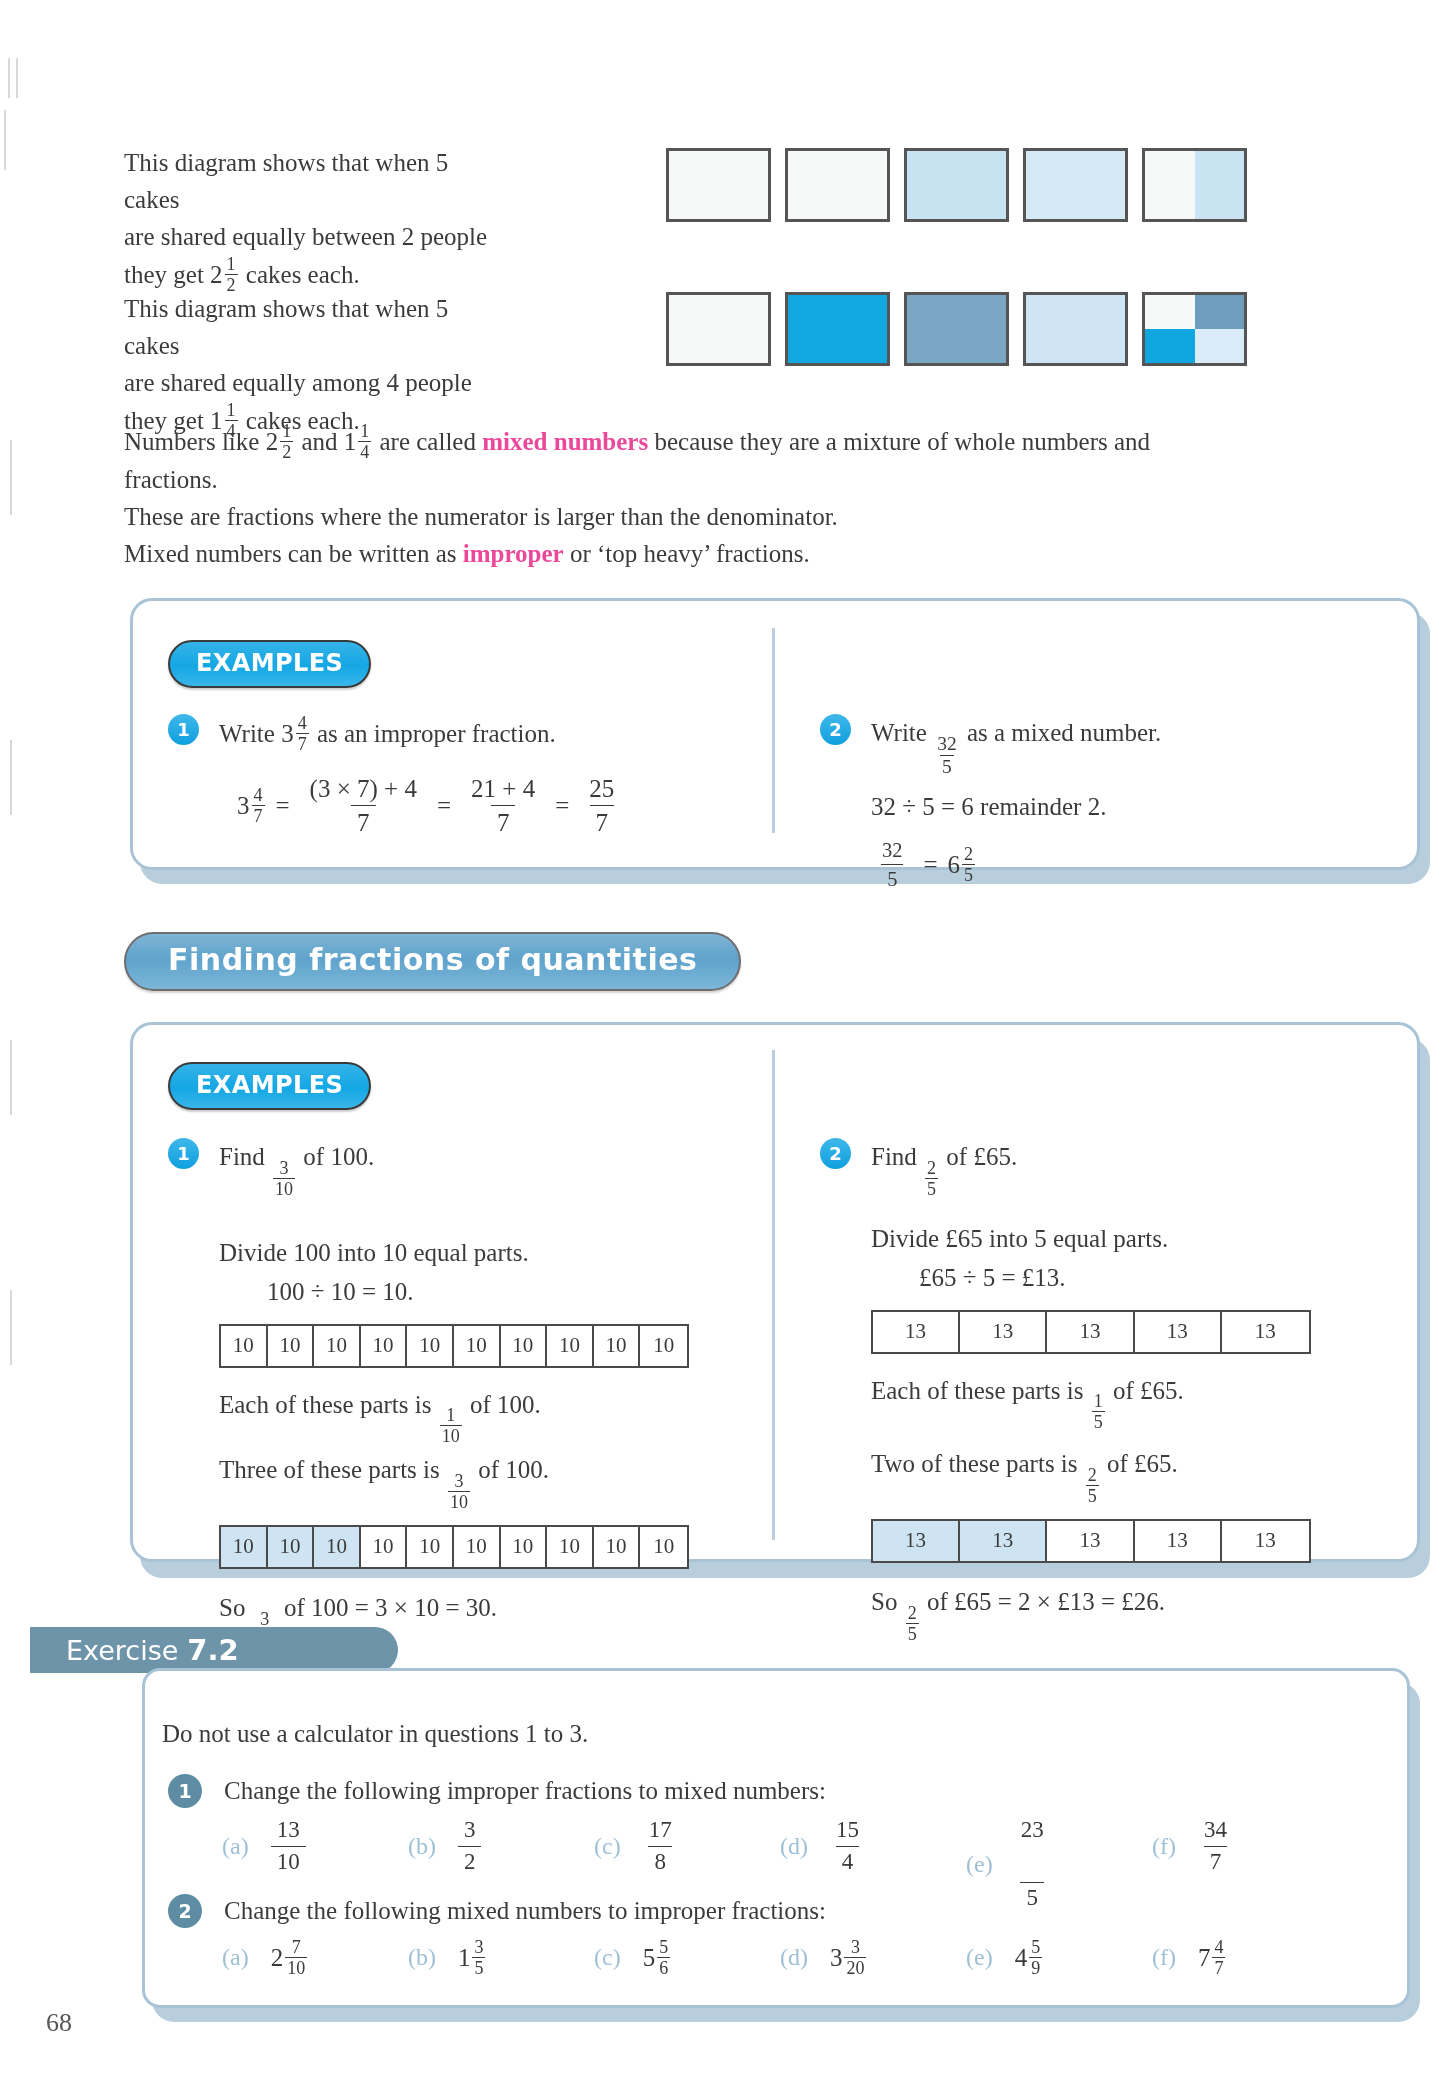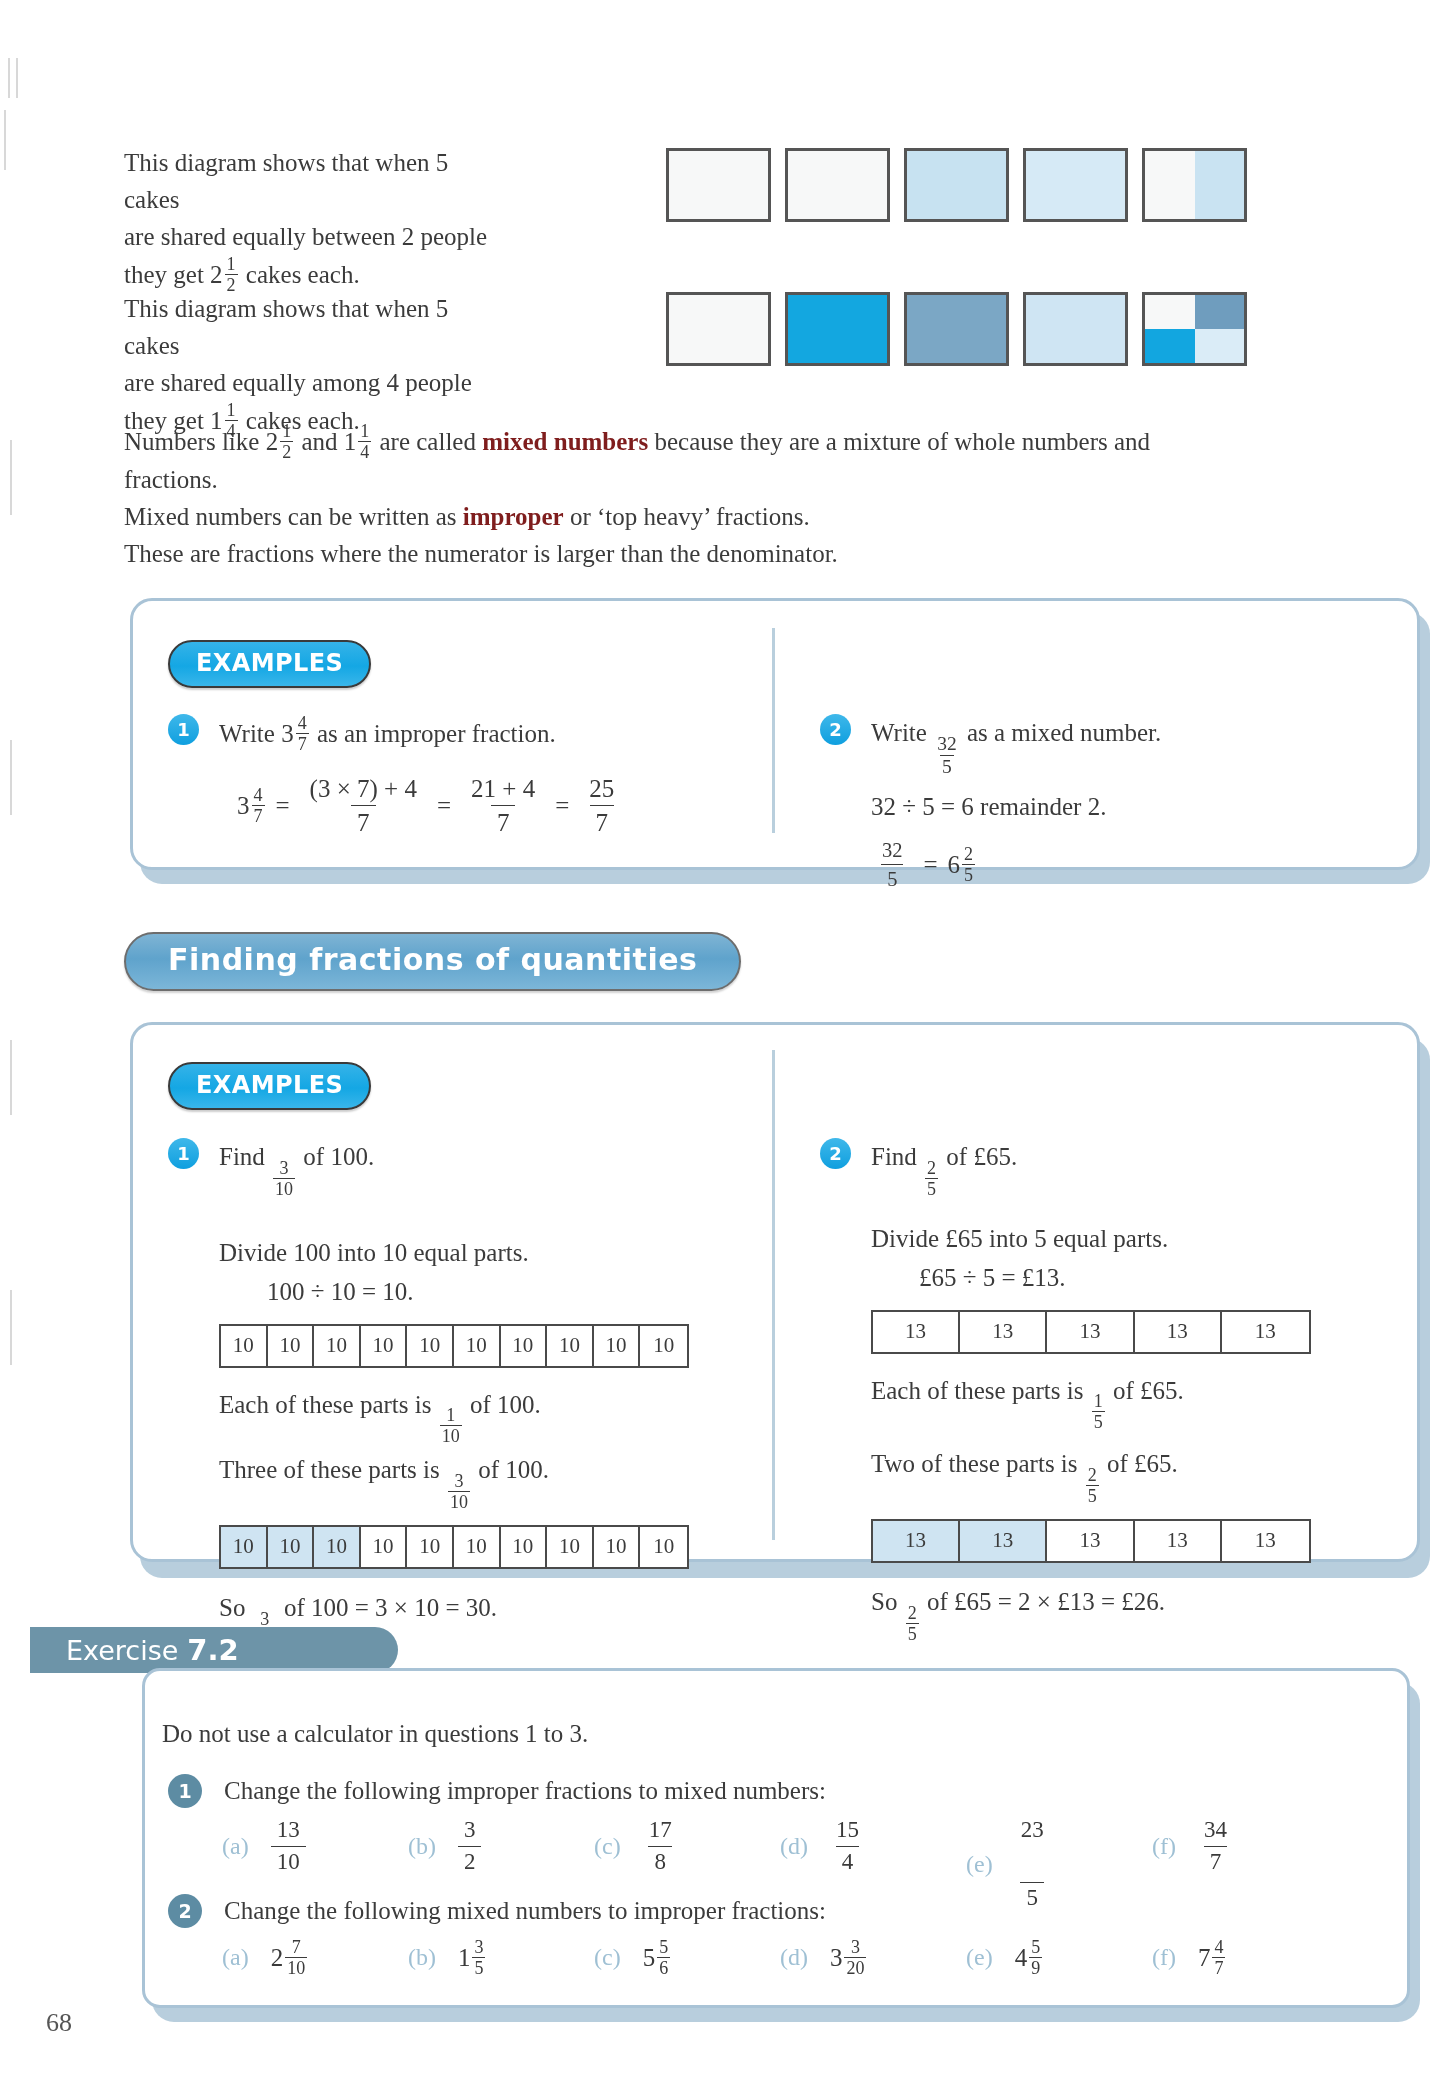--- a/index.html
+++ b/index.html
@@ -29,21 +29,21 @@
     font-weight: bold;
     letter-spacing: 0.5px;
     text-align:center;
     line-height:1;
     box-shadow: 0 2px 2px rgba(0,0,0,0.18);
   }
   .pill-title { font-size: 30px; padding: 11px 42px 14px 42px; }
 
   
   .txt { font-size: 25px; line-height: 1.48; color:#3b3b3b; }
-  .txt b { font-weight:bold; color:#7f1d1d; }
+  .txt b { font-weight:bold; color:#ec4899; }
 
   
   .frac {
     display:inline-flex; flex-direction:column; align-items:center;
     vertical-align: -0.48em; line-height:1; margin: 0 2px;
     font-size: 0.72em;
   }
   .frac .n { padding: 0 2px 1px 2px; }
   .frac .d { padding: 1px 2px 0 2px; border-top: 1.4px solid #3b3b3b; }
   .mixed { display:inline-flex; align-items:center; }
@@ -243,26 +243,26 @@
           <span class="frac">
           <span class="n">1</span>
           <span class="d">4</span>
         </span>
       </span>
       <span>are called</span>
       <b>mixed numbers</b>
       <span>because they are a mixture of whole numbers and</span>
     </div>
     <div>fractions.</div>
+    <div>These are fractions where the numerator is larger than the denominator.</div>
     <div>
       <span>Mixed numbers can be written as</span>
       <b>improper</b>
       <span>or ‘top heavy’ fractions.</span>
     </div>
-    <div>These are fractions where the numerator is larger than the denominator.</div>
   </div>
 
   <div class="panel-shadow" style="left:140px; top:612px; width:1290px; height:272px;"></div>
   <div class="panel" style="left:130px; top:598px; width:1290px; height:272px;"></div>
   <div class="panel-divider" style="left:772px; top:628px; height:205px;"></div>
   <div class="ex-pill" style="left:168px; top:640px;">EXAMPLES</div>
 
   <div style="position:absolute; left:168px; top:714px; display:flex; align-items:flex-start; gap:20px;">
     <div class="num-badge">1</div>
     <div class="txt">

